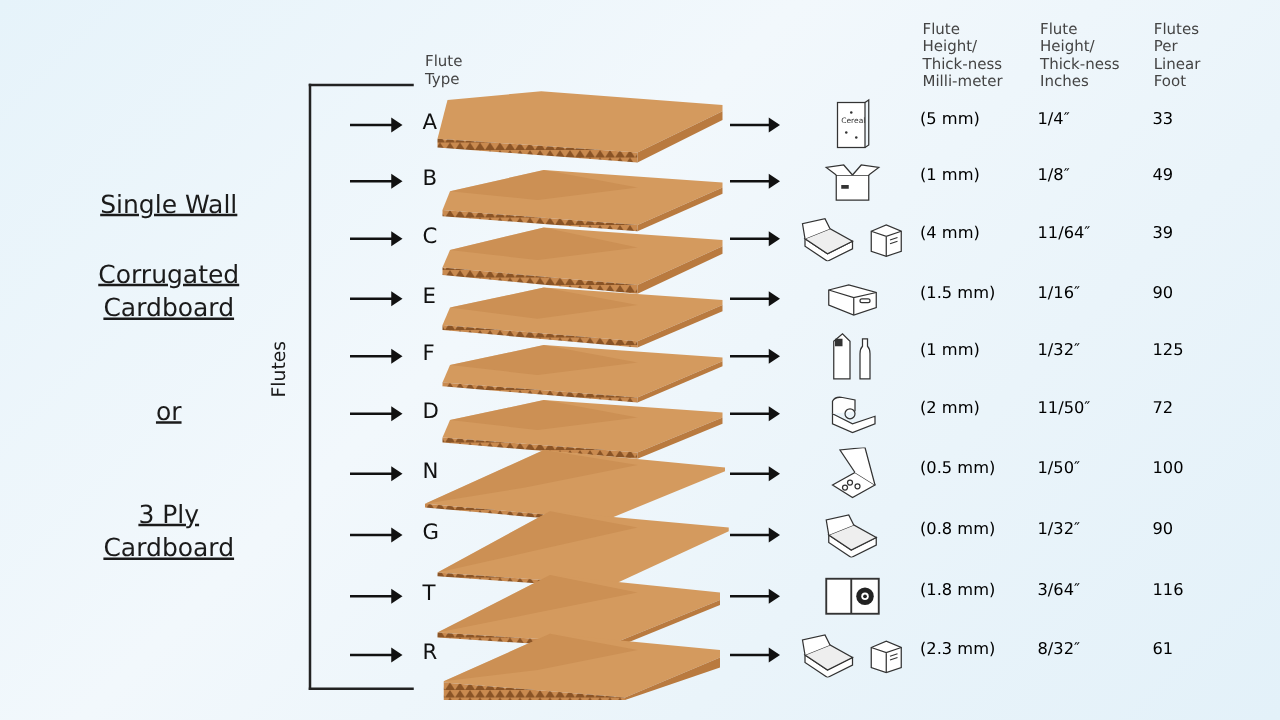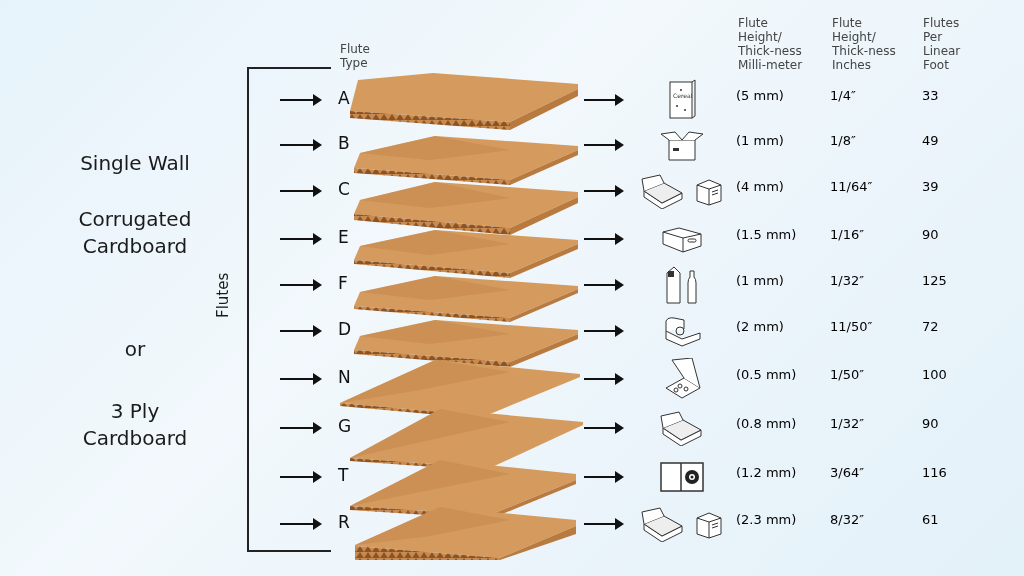--- a/index.html
+++ b/index.html
@@ -1,19 +1,19 @@
 <!DOCTYPE html>
 <html><head>
 <meta charset="utf-8">
 <style>
   html,body{margin:0;padding:0;}
   body{width:1024px;height:576px;overflow:hidden;position:relative;
     background:linear-gradient(135deg,#e6f3fa 0%,#f2f8fc 40%,#eaf4fa 70%,#e3f1f9 100%);
     font-family:"DejaVu Sans","Liberation Sans",sans-serif;color:#1a1a1a;}
-  .left-title{position:absolute;left:40px;width:190px;text-align:center;font-size:20px;line-height:26px;color:#1b1b1b;}
+  .left-title{position:absolute;left:40px;width:190px;text-align:center;font-size:20px;line-height:26px;color:#1b1b1b;text-decoration:underline;}
   .flutes-label{position:absolute;left:214px;top:318px;transform:rotate(-90deg);transform-origin:left top;font-size:15px;color:#1b1b1b;}
   .bracket{position:absolute;left:247px;top:67px;width:84px;height:485px;border-left:2px solid #222;border-top:2px solid #222;border-bottom:2px solid #222;box-sizing:border-box;}
   .hdr{position:absolute;font-size:12px;line-height:14px;color:#444;}
   .row{position:absolute;left:0;width:1024px;height:30px;}
   .arrow-in{position:absolute;left:280px;top:14px;width:40px;height:2px;background:#111;}
   .arrow-in::after,.arrow-out::after{content:"";position:absolute;right:-2px;top:-5px;border-left:9px solid #111;border-top:6px solid transparent;border-bottom:6px solid transparent;}
   .arrow-out{position:absolute;left:584px;top:14px;width:38px;height:2px;background:#111;}
   .letter{position:absolute;left:338px;top:3px;font-size:17px;color:#111;}
   .val{position:absolute;top:3px;font-size:13px;color:#000000;}
   .mm{left:736px;}
@@ -22,21 +22,21 @@
   .icons{position:absolute;left:634px;top:-10px;width:95px;height:50px;display:flex;align-items:center;justify-content:center;gap:8px;}
   .board{position:absolute;}
 </style>
 </head>
 <body>
 
 <div>
   <div class="left-title" style="top:150px;">Single  Wall</div>
   <div class="left-title" style="top:206px;">Corrugated</div>
   <div class="left-title" style="top:233px;">Cardboard</div>
-  <div class="left-title" style="top:316px;margin-top:20px;">or</div>
+  <div class="left-title" style="top:316px;">or</div>
   <div class="left-title" style="top:398px;">3 Ply</div>
   <div class="left-title" style="top:425px;">Cardboard</div>
 </div>
 <div class="flutes-label">Flutes</div>
 <div class="bracket"></div>
 
 <div class="hdr" style="left:340px;top:42px;">
   <div>Flute</div>
   <div>Type</div>
 </div>
@@ -281,21 +281,21 @@
     <div class="arrow-out"></div>
     <div class="icons">
       <svg width="46" height="32" viewBox="0 0 46 32">
           <rect x="2" y="2" width="42" height="28" fill="#fff" stroke="#333" stroke-width="1.5"></rect>
           <line x1="22" y1="2" x2="22" y2="30" stroke="#333" stroke-width="1.5"></line>
           <circle cx="33" cy="16" r="7" fill="#222"></circle>
           <circle cx="33" cy="16" r="3" fill="#fff"></circle>
           <circle cx="33" cy="16" r="1.5" fill="#222"></circle>
         </svg>
     </div>
-    <div class="val mm">(1.2 mm)</div>
+    <div class="val mm">(1.8 mm)</div>
     <div class="val inch">3/64″</div>
     <div class="val count">116</div>
   </div>
 
   <div class="row" style="top:509px;">
     <div class="arrow-in"></div>
     <div class="letter">R</div>
     <div class="arrow-out"></div>
     <div class="icons">
       <svg width="46" height="36" viewBox="0 0 46 36">

